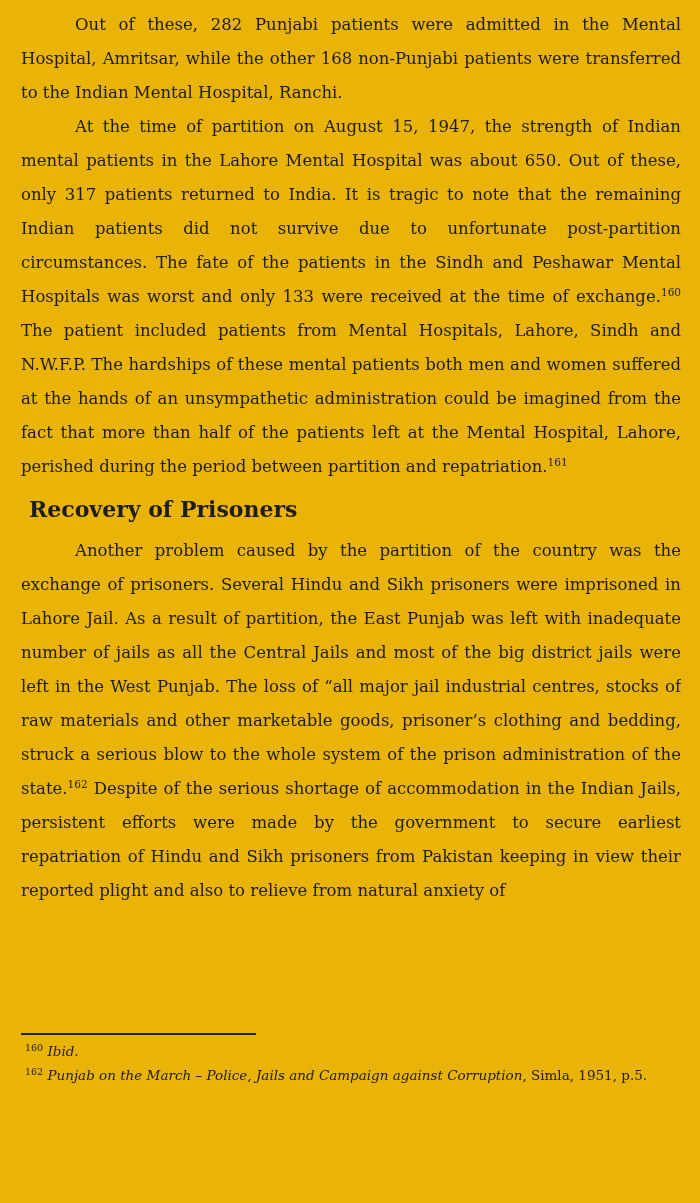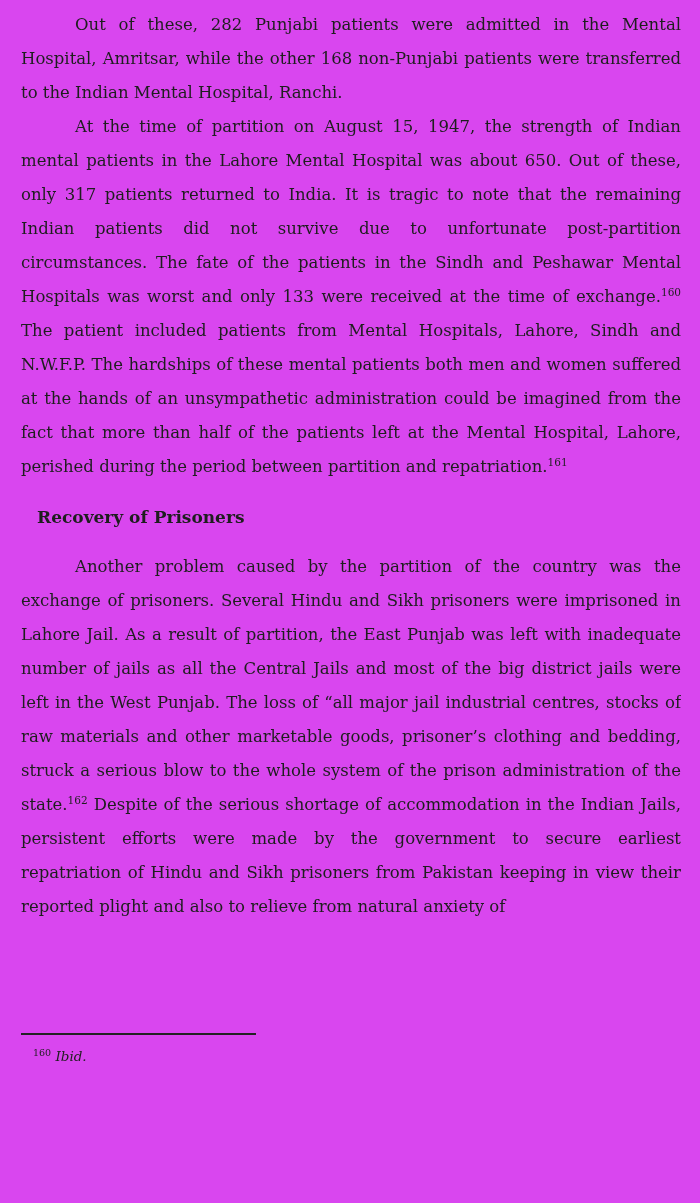--- a/index.html
+++ b/index.html
@@ -26,22 +26,22 @@
     overflow: hidden;
     font-size: 16.5px;
     line-height: 34px;
     text-align: justify;
   }
   .body-paragraph {
     margin: 0;
     text-indent: 54px;
   }
   .section-heading {
-    margin: 16px;
-    font-size: 17px;
+    margin: 8px;
+    font-size: 22px;
     line-height: 34px;
     font-weight: bold;
     text-align: left;
   }
   sup.fn-ref {
     font-size: 10.5px;
     line-height: 0;
   }
   .italic {
     font-style: italic;
@@ -55,49 +55,50 @@
     line-height: 19.5px;
     text-align: justify;
   }
   .footnote-rule {
     width: 235px;
     height: 0;
     border-top: 2px solid #222;
     margin: 0 0 7px 0;
   }
   .footnote-item {
-    margin: 12px;
+    margin: 4px;
   }
   sup.fn-marker {
     font-size: 9.5px;
     line-height: 0;
   }
   .page-number {
     position: absolute;
     left: 0;
     top: 1157px;
     width: 100%;
     text-align: center;
     font-size: 17px;
     line-height: 24px;
   }
 </style>
 </head>
 <body>
 
-<div class="page" style="background: #d946ef; color: rgb(30, 30, 30);">
+<div class="page" style="background: #eab308; color: rgb(30, 30, 30);">
 
   <div class="body-text">
       <p class="body-paragraph"><span class="plain">Out of these, 282 Punjabi patients were admitted in the Mental Hospital, Amritsar, while the other 168 non-Punjabi patients were transferred to the Indian Mental Hospital, Ranchi.</span></p>
       <p class="body-paragraph"><span class="plain">At the time of partition on August 15, 1947, the strength of Indian mental patients in the Lahore Mental Hospital was about 650. Out of these, only 317 patients returned to India. It is tragic to note that the remaining Indian patients did not survive due to unfortunate post-partition circumstances. The fate of the patients in the Sindh and Peshawar Mental Hospitals was worst and only 133 were received at the time of exchange.</span><sup class="fn-ref">160</sup><span class="plain"> The patient included patients from Mental Hospitals, Lahore, Sindh and N.W.F.P. The hardships of these mental patients both men and women suffered at the hands of an unsympathetic administration could be imagined from the fact that more than half of the patients left at the Mental Hospital, Lahore, perished during the period between partition and repatriation.</span><sup class="fn-ref">161</sup></p>
       <h2 class="section-heading">Recovery of Prisoners</h2>
       <p class="body-paragraph"><span class="plain">Another problem caused by the partition of the country was the exchange of prisoners. Several Hindu and Sikh prisoners were imprisoned in Lahore Jail. As a result of partition, the East Punjab was left with inadequate number of jails as all the Central Jails and most of the big district jails were left in the West Punjab. The loss of “all major jail industrial centres, stocks of raw materials and other marketable goods, prisoner’s clothing and bedding, struck a serious blow to the whole system of the prison administration of the state.</span><sup class="fn-ref">162</sup><span class="plain"> Despite of the serious shortage of accommodation in the Indian Jails, persistent efforts were made by the government to secure earliest repatriation of Hindu and Sikh prisoners from Pakistan keeping in view their reported plight and also to relieve from natural anxiety of</span></p>
     </div>
 
   <div class="footnotes">
     <div class="footnote-rule" style="border-top-color: rgb(34, 34, 34);"></div>
     <div>
         <p class="footnote-item"><sup class="fn-marker">160</sup> <span class="italic">Ibid.</span></p>
+        <p class="footnote-item"><sup class="fn-marker">162</sup> <span class="italic">Punjab on the March – Police, Jails and Campaign against Corruption</span><span class="plain">, Simla, 1951, p.5.</span></p>
       </div>
   </div>
 
 
 </div>
 
 </body></html>

